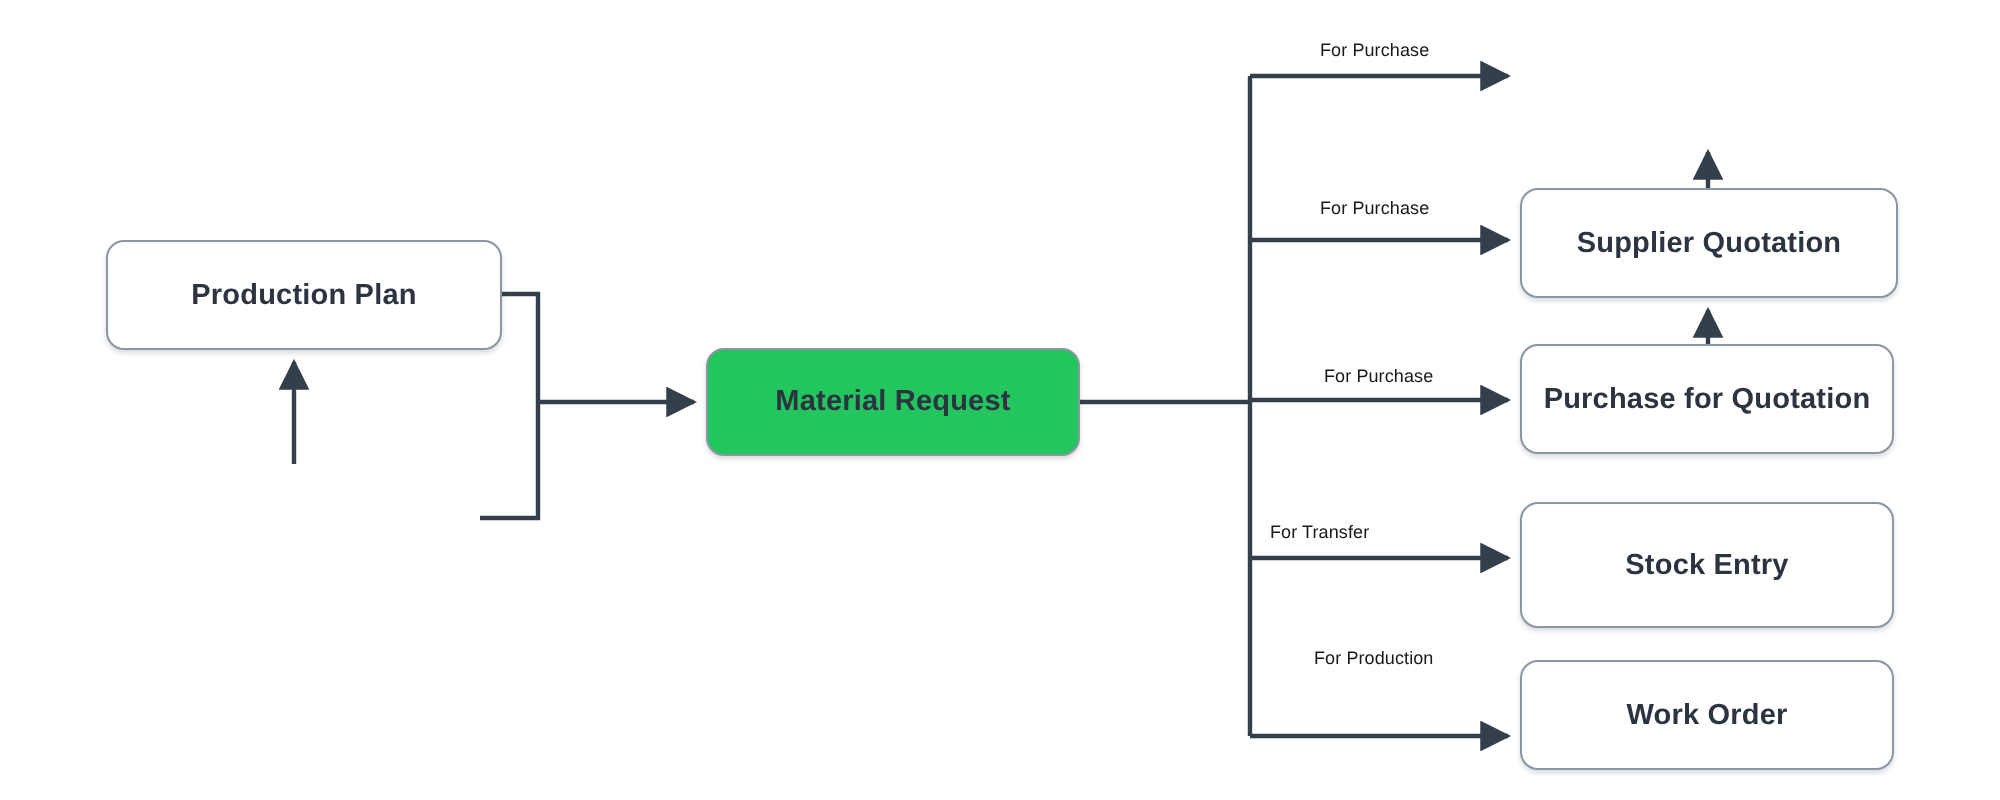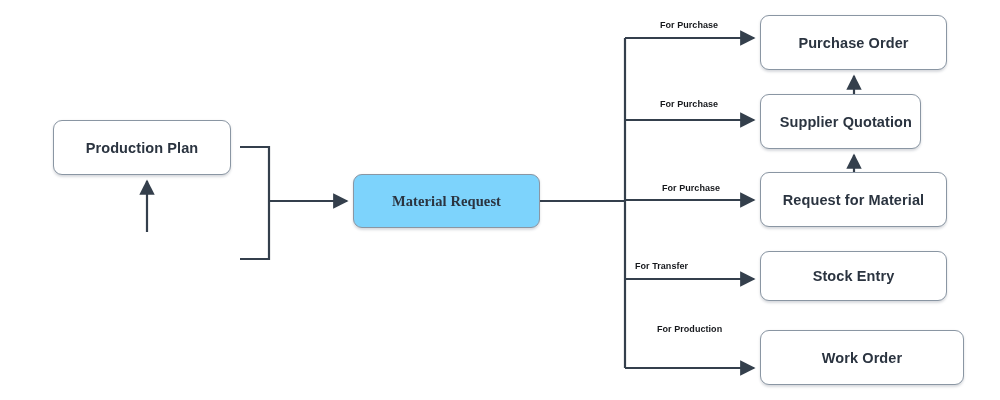--- a/index.html
+++ b/index.html
@@ -38,31 +38,30 @@
     justify-content: center;
     box-shadow: 0 1.5px 2.5px rgba(60,72,88,0.20);
     color: #2b3440;
     font-size: 14.5px;
     font-weight: 700;
     letter-spacing: 0.1px;
     text-align: center;
     z-index: 2;
   }
   .node.accent {
-    background: #7dd3fc;
-    font-family: Liberation Serif, serif;
+    background: #22c55e;
   }
   .node-label {
     pointer-events: none;
     padding: 0 8px;
   }
   .edge-label {
     position: absolute;
     font-size: 9px;
-    font-weight: 700;
+    font-weight: 400;
     color: #16181c;
     white-space: nowrap;
     letter-spacing: 0.05px;
     z-index: 3;
   }
 </style>
 </head>
 <body>
 
 <div id="canvas">
@@ -110,46 +109,43 @@
 
     <g>
       <path d="M 854 172 L 854 155" stroke="#343f4c" stroke-width="2.2" fill="none" marker-end="url(#arrow)"></path>
     </g>
 
     <g>
       <path d="M 854 94 L 854 76" stroke="#343f4c" stroke-width="2.2" fill="none" marker-end="url(#arrow)"></path>
     </g>
   </svg>
 
-  <div class="node" style="left:53px; top:120px; width:178px; height:55px;">
+  <div class="node" style="left:53px; top:120px; width:198px; height:55px;">
     <span class="node-label">Production Plan</span>
   </div>
 
 
   <div class="node accent" style="left:353px; top:174px; width:187px; height:54px;">
     <span class="node-label">Material Request</span>
   </div>
 
-  <div class="node" style="left:760px; top:15px; width:187px; height:55px;">
-    <span class="node-label">Purchase Order</span>
-  </div>
 
-  <div class="node" style="left:760px; top:94px; width:161px; height:55px;justify-content:flex-end;">
+  <div class="node" style="left:760px; top:94px; width:189px; height:55px;">
     <span class="node-label">Supplier Quotation</span>
   </div>
 
   <div class="node" style="left:760px; top:172px; width:187px; height:55px;">
-    <span class="node-label">Request for Material</span>
+    <span class="node-label">Purchase for Quotation</span>
   </div>
 
-  <div class="node" style="left:760px; top:251px; width:187px; height:50px;">
+  <div class="node" style="left:760px; top:251px; width:187px; height:63px;">
     <span class="node-label">Stock Entry</span>
   </div>
 
-  <div class="node" style="left:760px; top:330px; width:204px; height:55px;align-items:center;">
+  <div class="node" style="left:760px; top:330px; width:187px; height:55px;align-items:center;">
     <span class="node-label">Work Order</span>
   </div>
 
   <div class="edge-label" style="left:660px; top:20px;">For Purchase</div>
 
   <div class="edge-label" style="left:660px; top:99px;">For Purchase</div>
 
   <div class="edge-label" style="left:662px; top:183px;">For Purchase</div>
 
   <div class="edge-label" style="left:635px; top:261px;">For Transfer</div>

